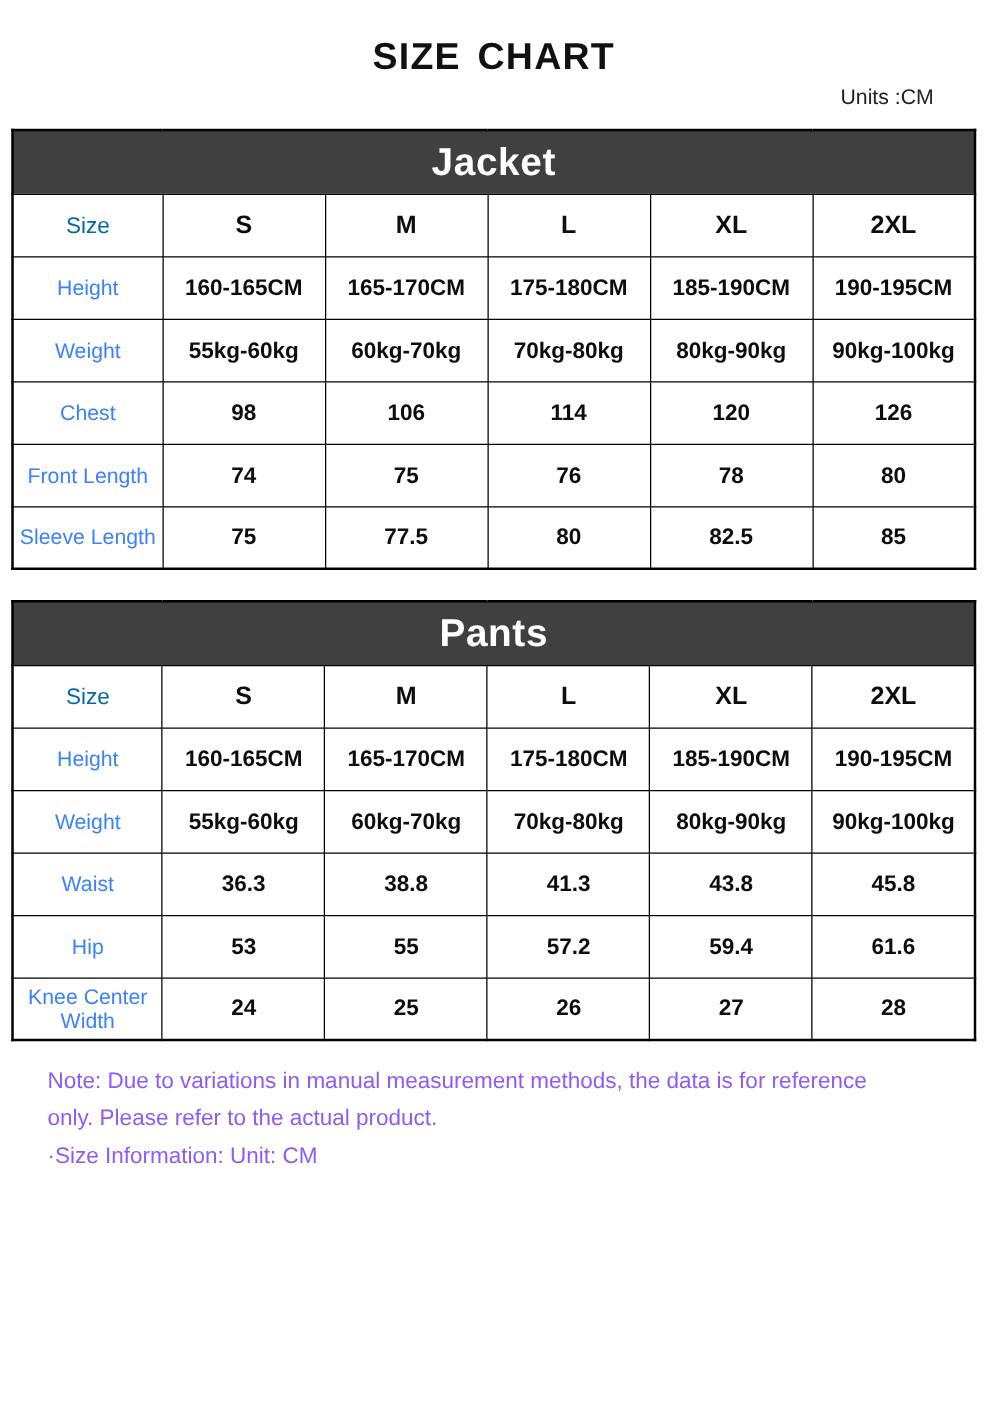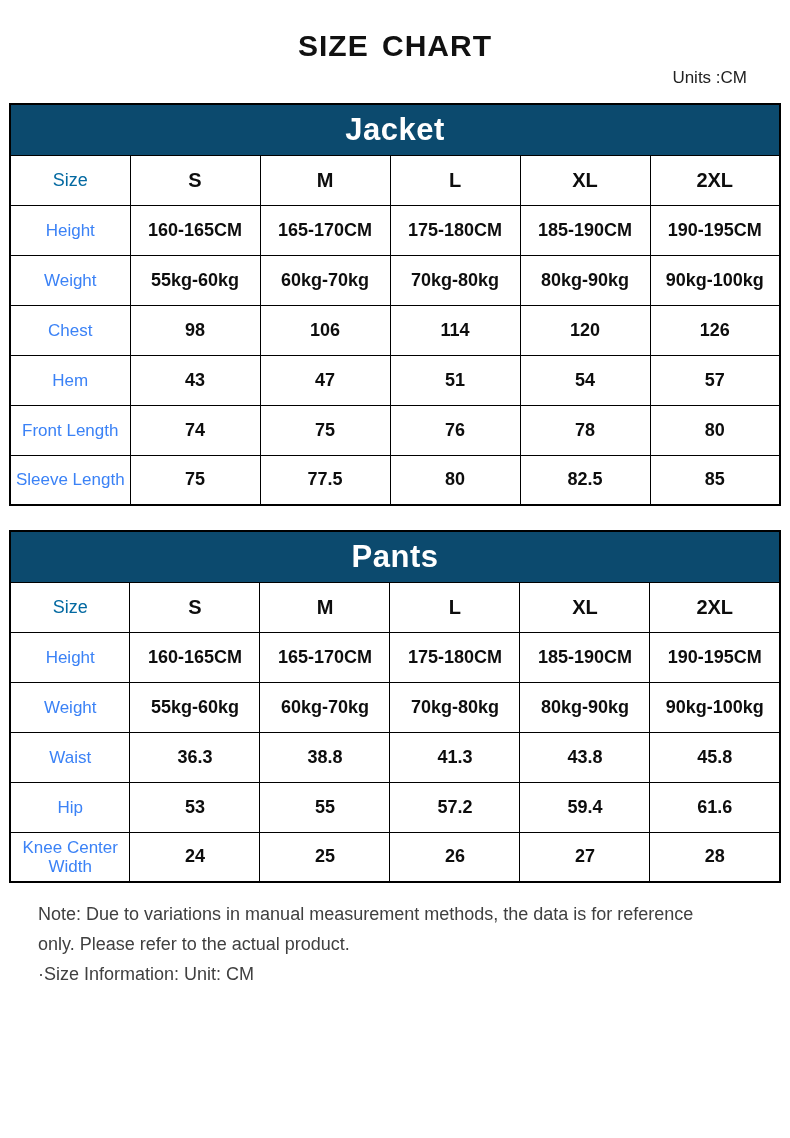--- a/index.html
+++ b/index.html
@@ -38,21 +38,21 @@
   }
   table.size-table.second { margin-top: 24px; }
   .size-table td {
     border: 1px solid #000000;
     text-align: center;
     vertical-align: middle;
     padding: 0;
   }
   td.band {
     height: 51px;
-    background: #0c4a6e;
+    background: #404040;
     color: #ffffff;
     font-size: 31px;
     font-weight: bold;
     letter-spacing: 0.5px;
   }
   tr.size-row td { height: 50px; }
   td.size-head {
     font-size: 20px;
     font-weight: bold;
   }
@@ -70,21 +70,21 @@
   td.val {
     height: 50px;
     font-size: 18px;
     font-weight: bold;
     color: #0d0d0d;
   }
   .note {
     margin: 16px 45px 0 38px;
     font-size: 18px;
     line-height: 30px;
-    color: #404040;
+    color: #8b5cf6;
   }
 </style>
 </head>
 <body>
 
 <div class="page">
 
   <h1 class="title">SIZE CHART</h1>
   <div class="units">Units :CM</div>
 
@@ -127,28 +127,20 @@
       </tr>
       <tr>
         <td class="row-label">Chest</td>
         <td class="val">98</td>
         <td class="val">106</td>
         <td class="val">114</td>
         <td class="val">120</td>
         <td class="val">126</td>
       </tr>
       <tr>
-        <td class="row-label">Hem</td>
-        <td class="val">43</td>
-        <td class="val">47</td>
-        <td class="val">51</td>
-        <td class="val">54</td>
-        <td class="val">57</td>
-      </tr>
-      <tr>
         <td class="row-label">Front Length</td>
         <td class="val">74</td>
         <td class="val">75</td>
         <td class="val">76</td>
         <td class="val">78</td>
         <td class="val">80</td>
       </tr>
       <tr>
         <td class="row-label">Sleeve Length</td>
         <td class="val">75</td>

